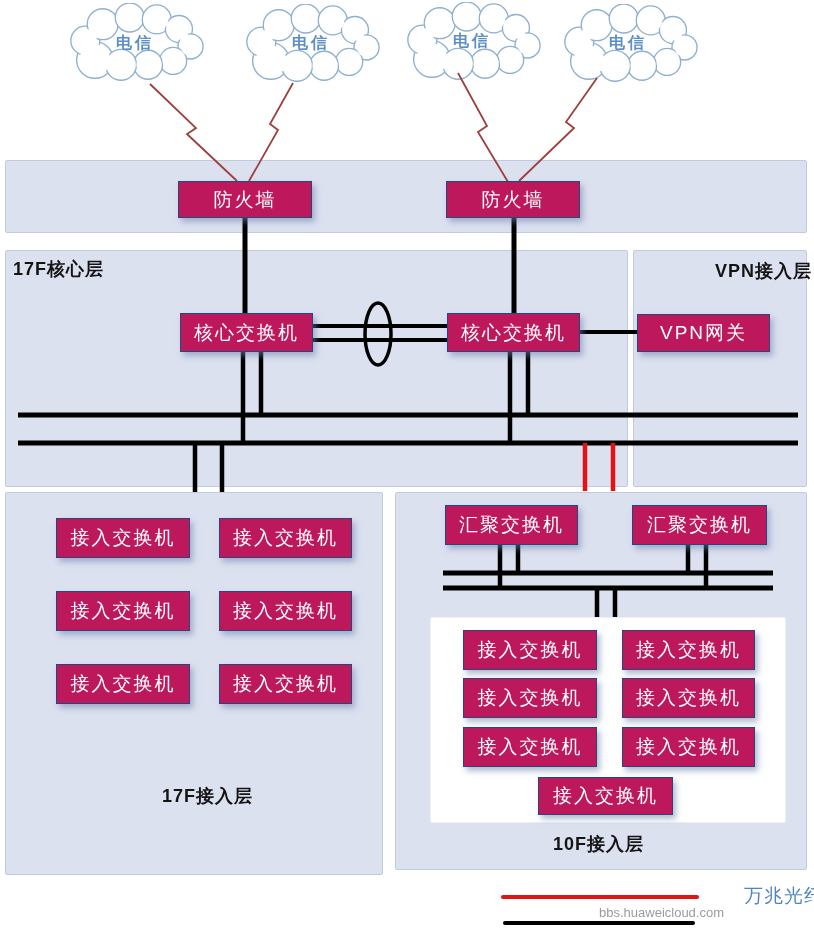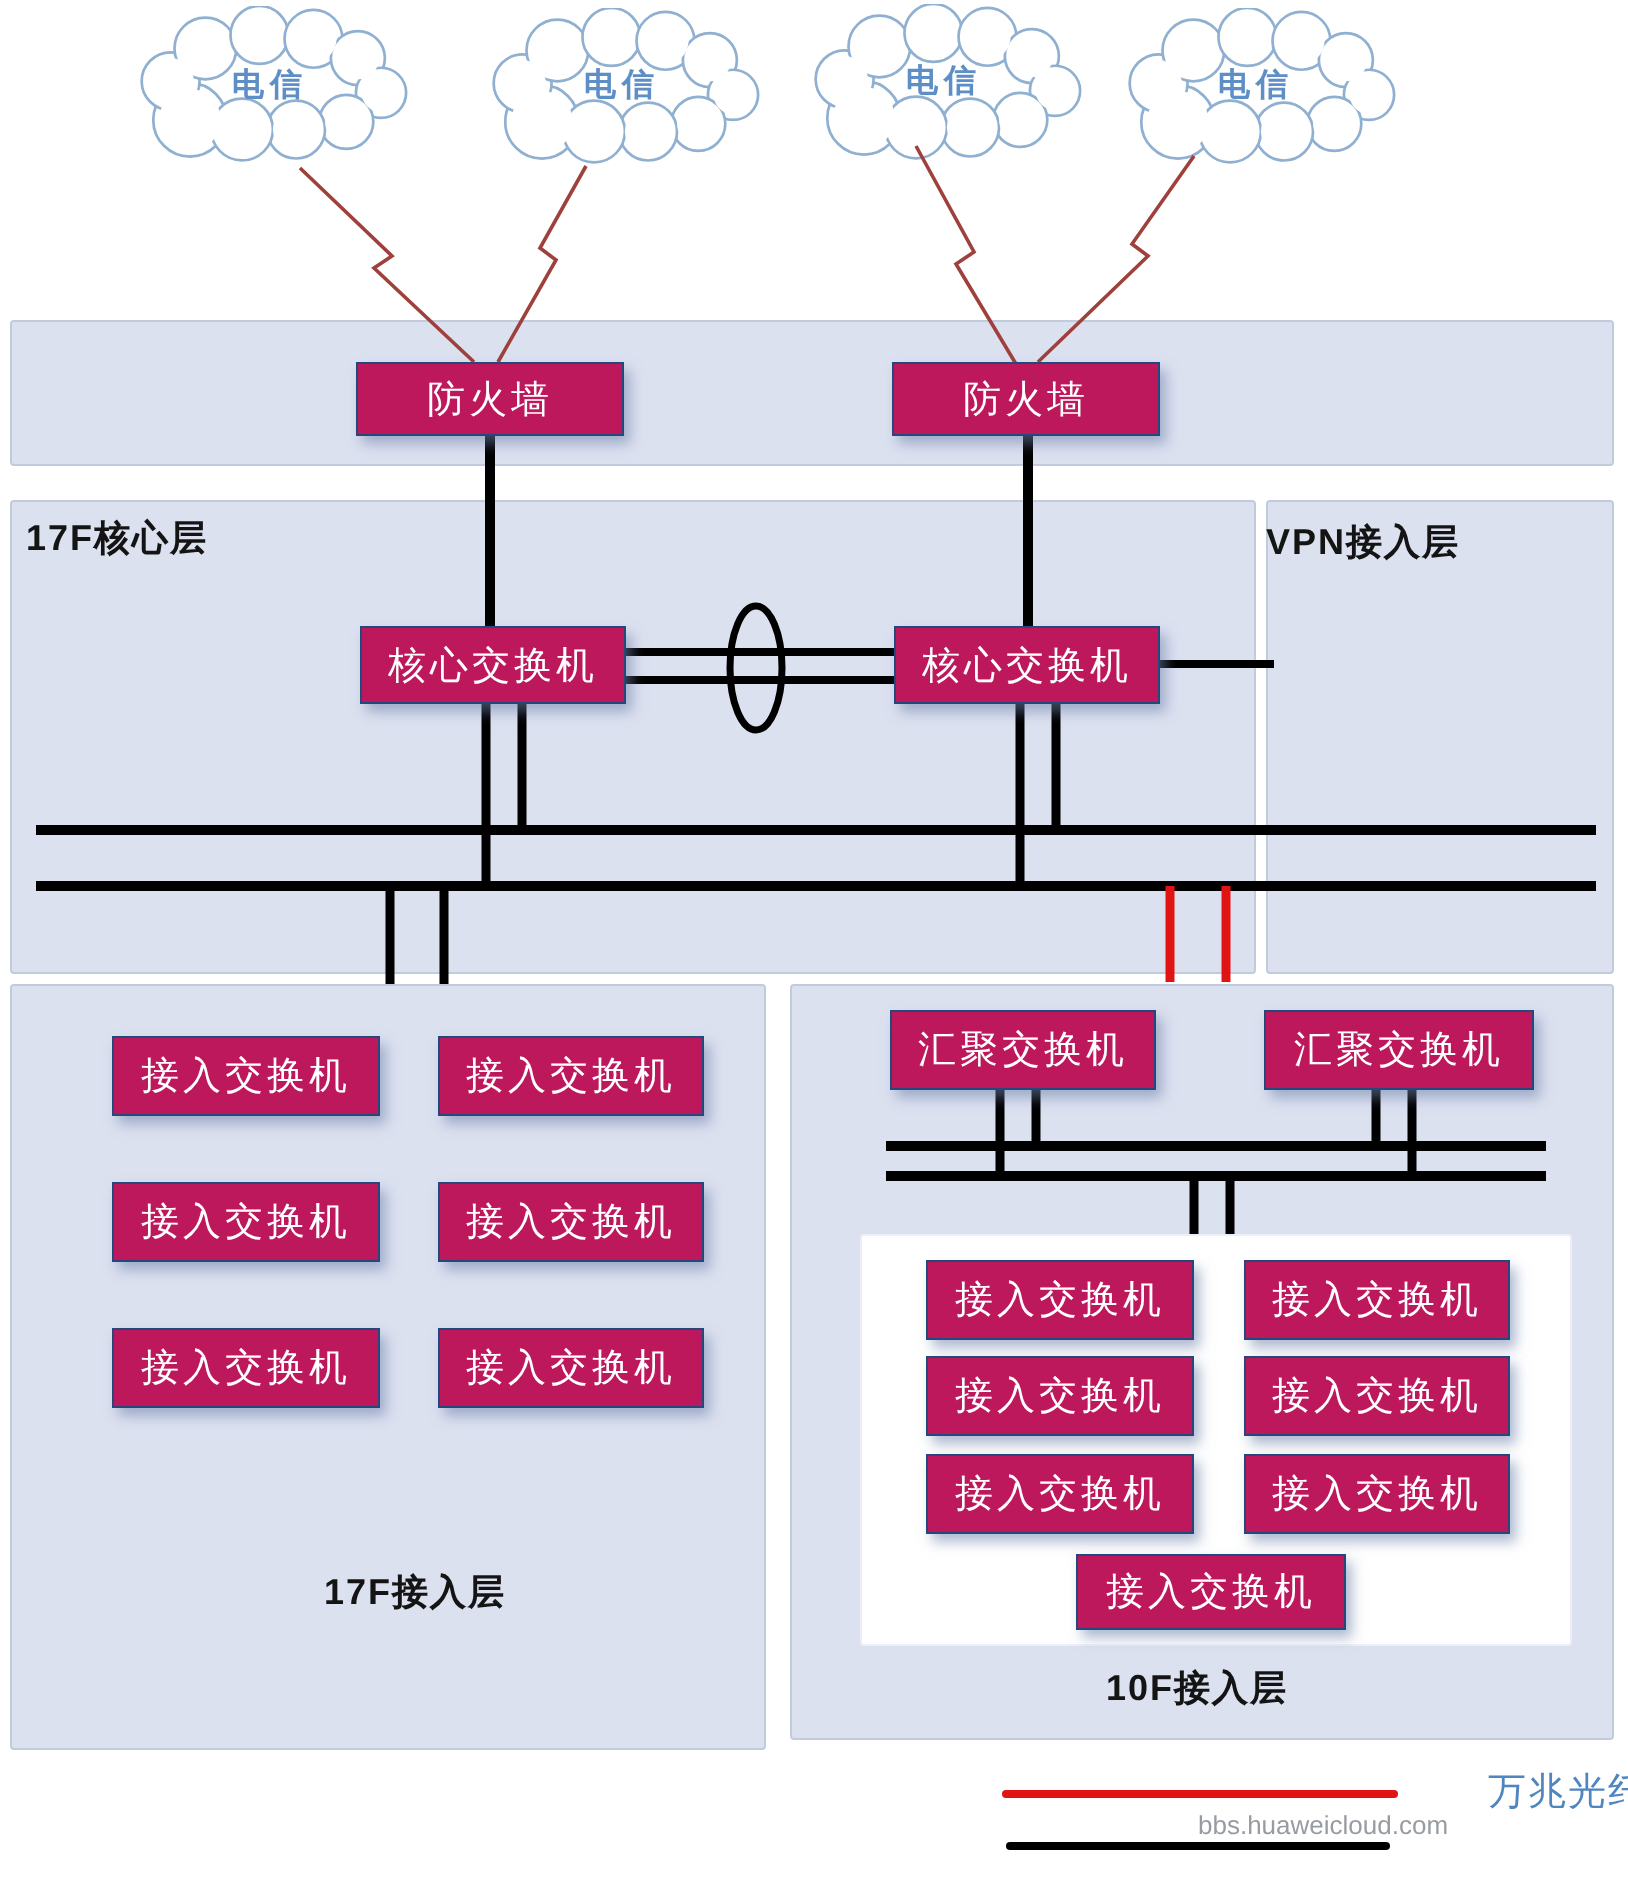--- a/index.html
+++ b/index.html
@@ -110,29 +110,30 @@
     <path d="M503 897 H697" stroke="#e11414" stroke-width="4" stroke-linecap="round"></path>
     <path d="M505 923 H693" stroke="#000000" stroke-width="4" stroke-linecap="round"></path>
   </svg>
 
   <div class="cloud-label" style="left:135px;top:43px;">电信</div>
   <div class="cloud-label" style="left:311px;top:43px;">电信</div>
   <div class="cloud-label" style="left:472px;top:41px;">电信</div>
   <div class="cloud-label" style="left:628px;top:43px;">电信</div>
 
   <div class="band-label" style="left:13px;top:257px;">17F核心层</div>
-  <div class="band-label" style="left:633px;top:259px;width:162px;text-align:left;">VPN接入层</div>
+  <div class="band-label" style="left:650px;top:259px;width:162px;text-align:right;">VPN接入层</div>
   <div class="band-label" style="left:162px;top:784px;">17F接入层</div>
   <div class="band-label" style="left:553px;top:832px;">10F接入层</div>
 
   <div class="node" style="left:178px;top:181px;width:134px;height:37px;">防火墙</div>
   <div class="node" style="left:446px;top:181px;width:134px;height:37px;">防火墙</div>
 
   <div class="node" style="left:180px;top:313px;width:133px;height:39px;">核心交换机</div>
   <div class="node" style="left:447px;top:313px;width:133px;height:39px;">核心交换机</div>
+  <div class="node" style="left:637px;top:314px;width:133px;height:38px;">VPN网关</div>
 
   <div class="node" style="left:445px;top:505px;width:133px;height:40px;">汇聚交换机</div>
   <div class="node" style="left:632px;top:505px;width:135px;height:40px;">汇聚交换机</div>
 
   <div class="node" style="left:56px;top:518px;width:134px;height:40px;">接入交换机</div>
   <div class="node" style="left:219px;top:518px;width:133px;height:40px;">接入交换机</div>
   <div class="node" style="left:56px;top:591px;width:134px;height:40px;">接入交换机</div>
   <div class="node" style="left:219px;top:591px;width:133px;height:40px;">接入交换机</div>
   <div class="node" style="left:56px;top:664px;width:134px;height:40px;">接入交换机</div>
   <div class="node" style="left:219px;top:664px;width:133px;height:40px;">接入交换机</div>

